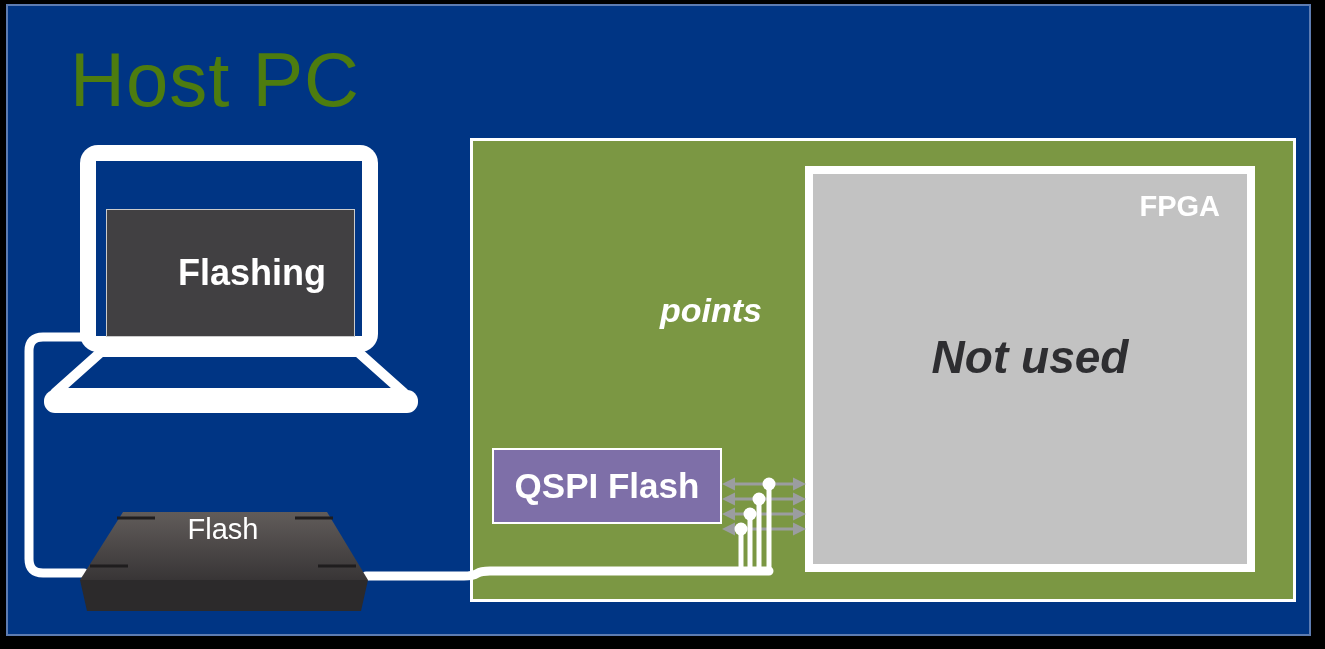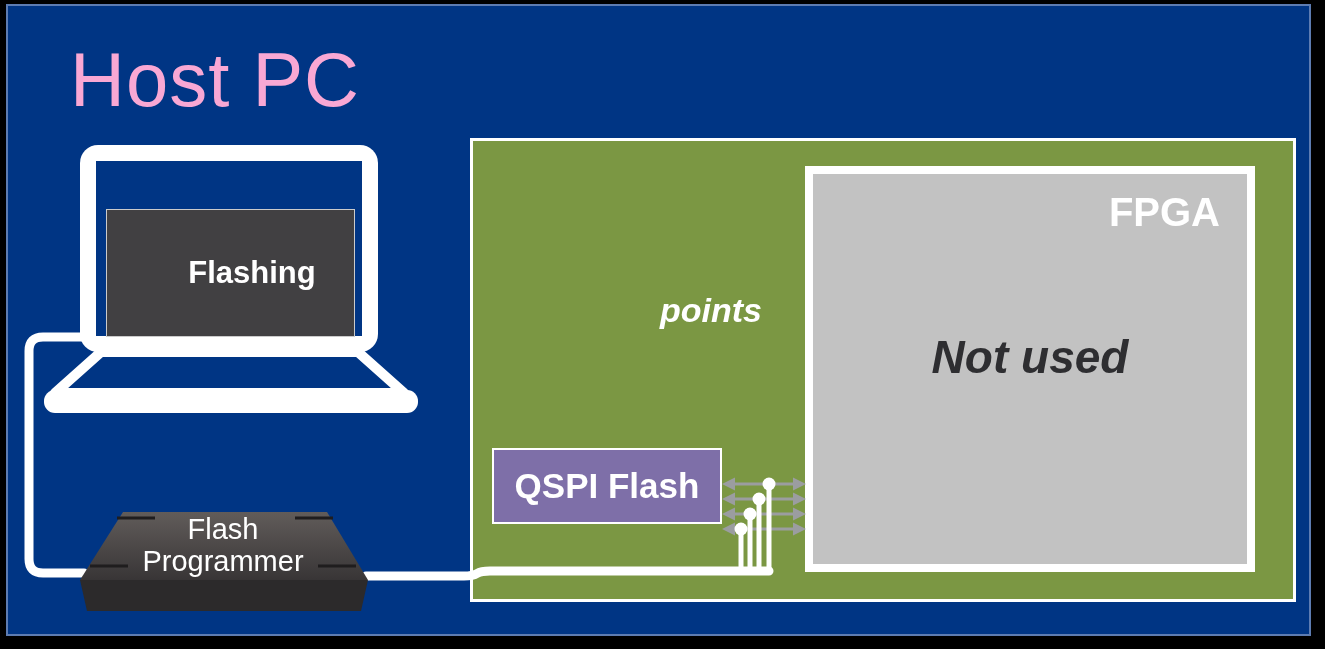--- a/index.html
+++ b/index.html
@@ -7,58 +7,58 @@
     position:relative;width:1325px;height:649px;background:#000;overflow:hidden;
     font-family:"Liberation Sans",sans-serif;
   }
   .panel{
     position:absolute;left:6px;top:4px;width:1305px;height:632px;
     background:var(--background_blue,#003584);
     border:2px solid var(--panel_edge,#5d7cb2);
     box-sizing:border-box;z-index:0;
   }
   .title{
-    position:absolute;color:#f9a8d4;font-weight:300;font-size:76px;line-height:80px;
+    position:absolute;color:#4d7c0f;font-weight:300;font-size:76px;line-height:80px;
     text-align:center;letter-spacing:1px;z-index:3;white-space:nowrap;
   }
   .title-host{left:45px;top:40px;width:340px;}
   .title-board{left:555px;top:40px;width:670px;}
 
   
   .laptop-screen{
     position:absolute;left:80px;top:145px;width:298px;height:207px;
     background:#fff;border-radius:18px;z-index:3;
   }
   .laptop-screen-inner{
     position:absolute;inset:16px;background:var(--background_blue,#003584);
   }
   .flashing-box{
     position:absolute;left:106px;top:209px;width:249px;height:128px;
     background:var(--screen_box_gray,#414042);border:1px solid #cbcbcb;
     box-sizing:border-box;display:flex;flex-direction:column;align-items:center;
     justify-content:center;z-index:4;
   }
   .flashing-box span{
-    color:#fff;font-weight:bold;font-size:31px;line-height:38px;margin-left:43px;
+    color:#fff;font-weight:bold;font-size:36px;line-height:38px;margin-left:43px;
   }
 
   
   .board-area{
     position:absolute;left:470px;top:138px;width:826px;height:464px;
     background:var(--board_green,#7b9743);border:3px solid #fff;
     box-sizing:border-box;z-index:1;
   }
   .fpga-box{
     position:absolute;left:805px;top:166px;width:450px;height:406px;
     background:var(--fpga_gray,#c2c2c2);border:8px solid #fff;
     box-sizing:border-box;z-index:1;
   }
   .fpga-label{
     position:absolute;left:900px;top:190px;width:320px;text-align:right;
-    color:#fff;font-weight:bold;font-size:40px;z-index:3;
+    color:#fff;font-weight:bold;font-size:29px;z-index:3;
   }
   .not-used{
     position:absolute;left:813px;top:330px;width:434px;text-align:center;
     color:var(--not_used_text,#2e2e31);font-weight:bold;font-style:italic;
     font-size:46px;z-index:3;
   }
   .access-note{
     position:absolute;left:500px;top:288px;width:262px;text-align:right;
     color:#fff;font-weight:bold;font-style:italic;font-size:34px;line-height:45px;
     z-index:3;
@@ -163,16 +163,15 @@
     <div>points</div>
   </div>
   <div class="fpga-label">FPGA</div>
   <div class="not-used">Not used</div>
   <div class="qspi-box">
     <span>QSPI Flash</span>
   </div>
 
   <div class="programmer-label">
     <div>Flash</div>
-    <div>Programmer</div>
   </div>
 
 </div>
 
 </body></html>

